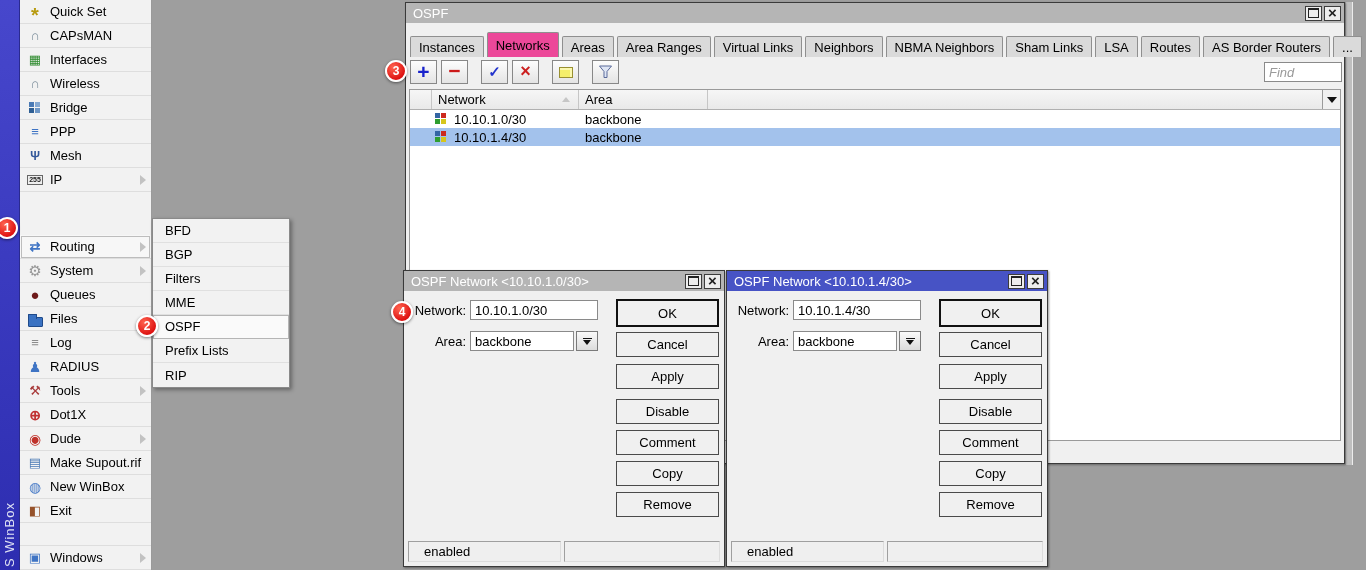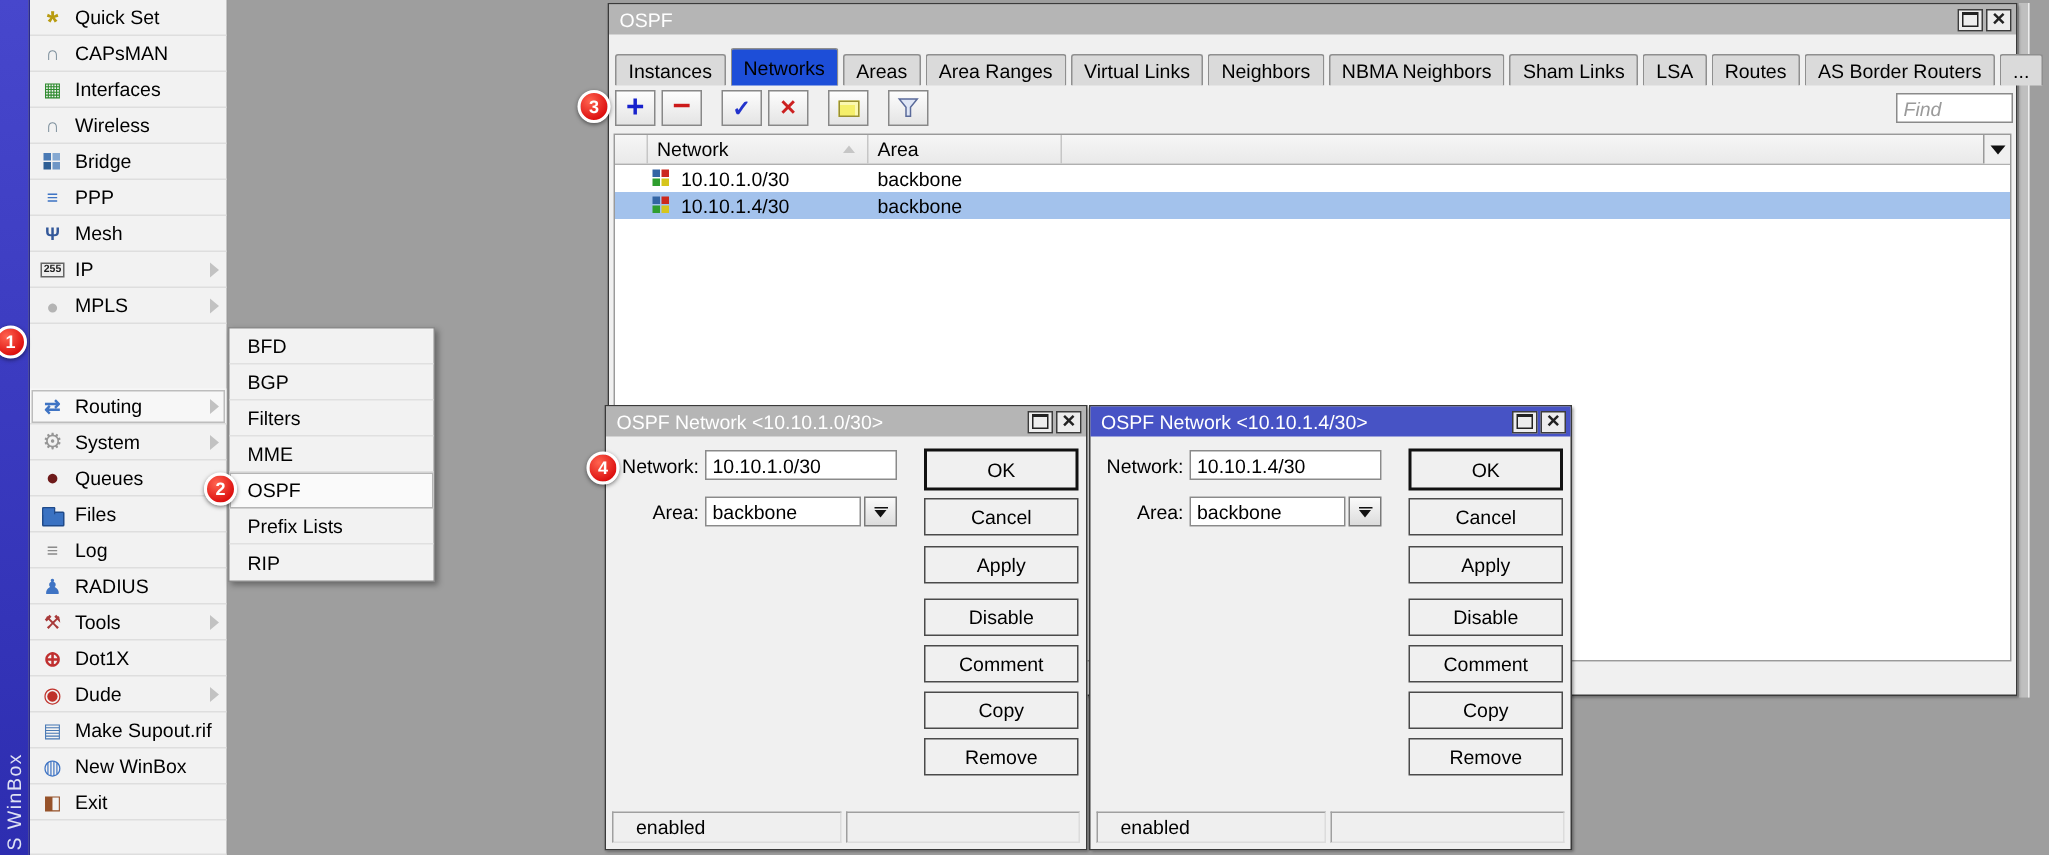--- a/index.html
+++ b/index.html
@@ -104,21 +104,21 @@
     position:absolute; left:405px; top:2px; width:940px; height:462px;
     background:#f0f0f0; border:1px solid #3a3a3a; z-index:1;
     box-shadow:1px 1px 2px rgba(0,0,0,.35);
   }
   .win-edge { position:absolute; left:1346px; top:2px; width:7px; height:463px;
               background:#bfbfbf; border-right:1px solid #ececec; }
   .tabs { position:absolute; left:4px; top:29px; display:flex; align-items:flex-end; height:25px; }
   .tab { background:#dadada; border:1px solid #8f8f8f; border-bottom:none;
          border-radius:2px 2px 0 0; padding:0 8px; margin-right:3px;
          height:21px; display:flex; align-items:center; white-space:nowrap; }
-  .tab.active { background:#1d4ed8; height:25px;text-align:right; }
+  .tab.active { background:#ec4899; height:25px;text-align:right; }
   .toolbar { position:absolute; left:4px; top:57px; display:flex; align-items:center; }
   .tbtn { width:27px; height:24px; border:1px solid #888;
           background:linear-gradient(#fdfdfd,#e4e4e4);
           display:flex; align-items:center; justify-content:center; margin-right:4px; }
   .sp { width:9px; }
   .g-add{ color:#1822cc; font-size:21px; font-weight:bold; line-height:1; margin-top:-2px;}
   .g-rem{ color:#cc1a1a; font-size:21px; font-weight:bold; line-height:1; margin-top:-4px;}
   .g-en{ color:#2233cc; font-size:15px; font-weight:bold; }
   .g-dis{ color:#cc2020; font-size:18px; font-weight:bold; line-height:1; margin-top:-2px;}
   .note{ width:14px; height:11px; background:#f5ef6a; border:1px solid #999032;
@@ -223,25 +223,20 @@
       <span class="mi i-mesh"></span>
       <span class="mlabel">Mesh</span>
     </div>
     <div class="mitem">
       <span class="mi">
           <span class="ip-badge">255</span>
         </span>
       <span class="mlabel">IP</span>
       <span class="marrow"></span>
     </div>
-    <div class="mitem">
-      <span class="mi i-mpls"></span>
-      <span class="mlabel">MPLS</span>
-      <span class="marrow"></span>
-    </div>
     <div class="mitem focused">
       <span class="mi i-routing"></span>
       <span class="mlabel">Routing</span>
       <span class="marrow"></span>
     </div>
     <div class="mitem">
       <span class="mi i-system"></span>
       <span class="mlabel">System</span>
       <span class="marrow"></span>
     </div>

